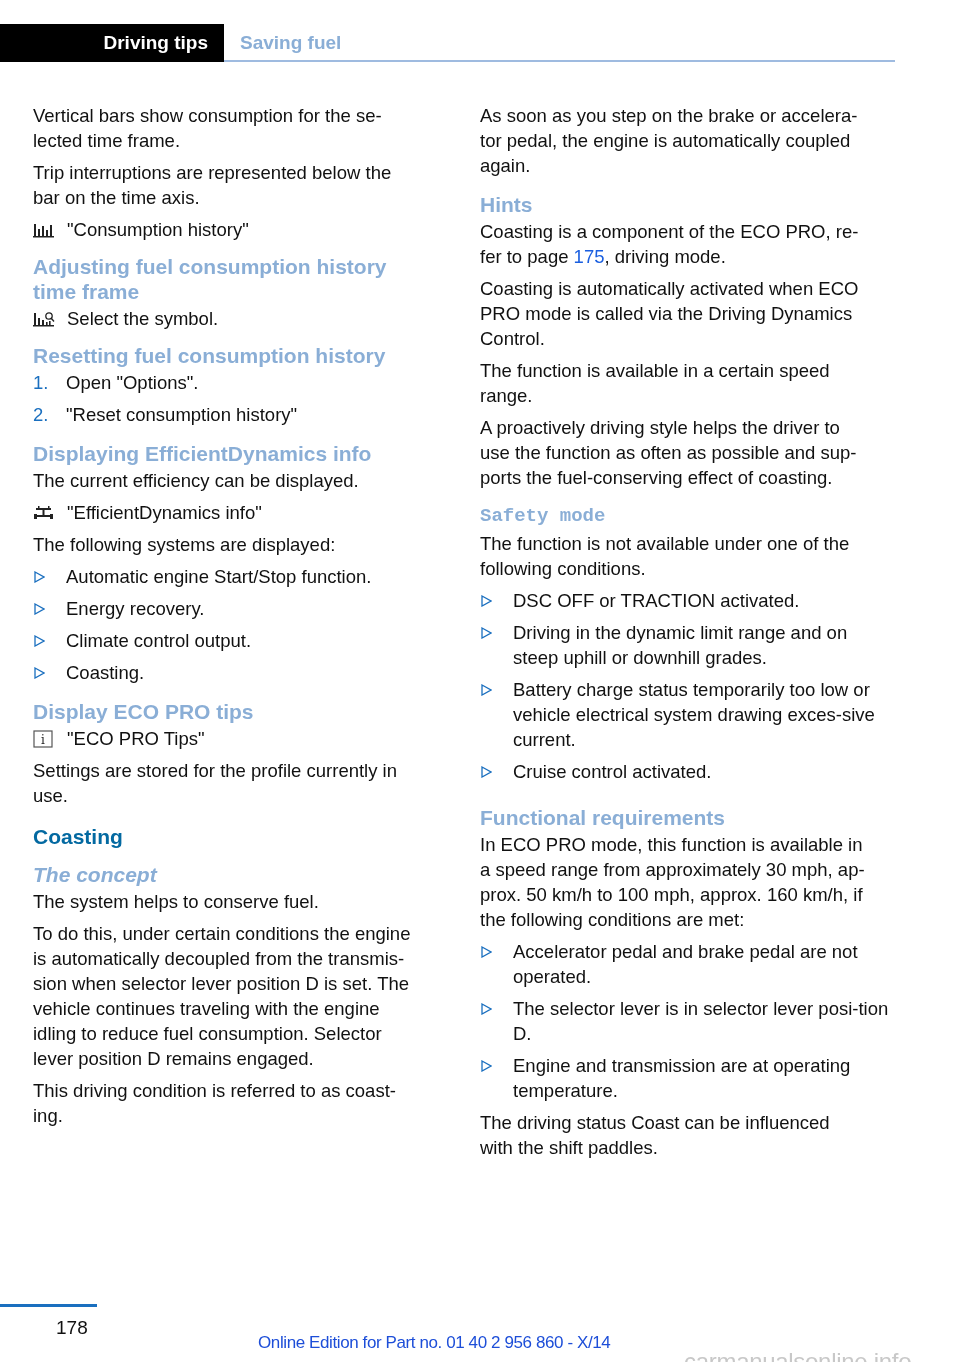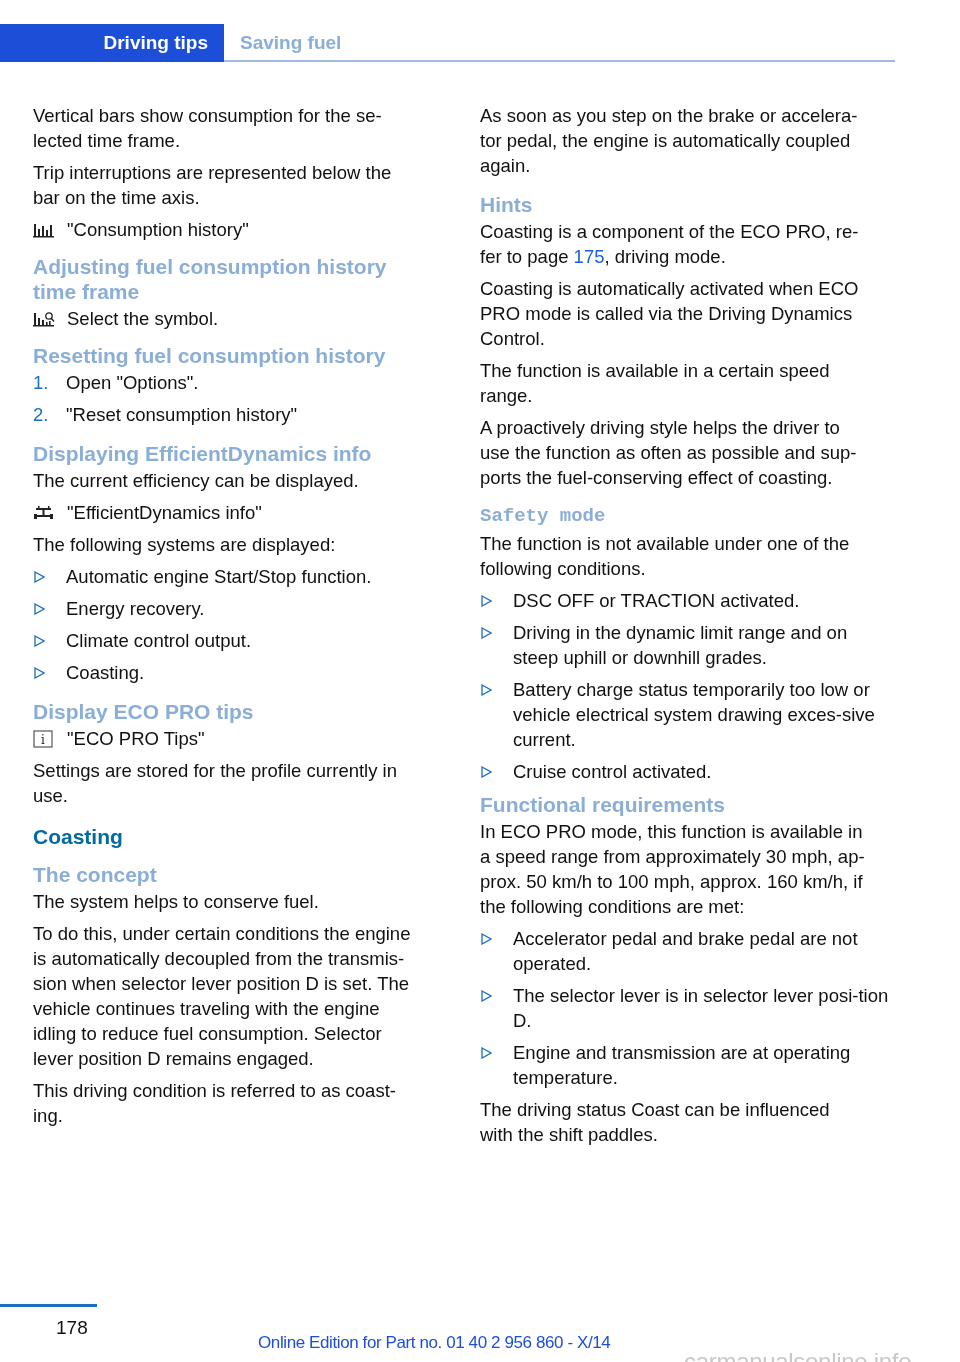--- a/index.html
+++ b/index.html
@@ -1,20 +1,20 @@
 <!DOCTYPE html>
 <html><head>
 <meta charset="utf-8">
 <style>
   * { box-sizing: border-box; margin: 0; padding: 0; }
   html, body { width: 960px; height: 1362px; background: #ffffff; overflow: hidden; }
   body { position: relative; font-family: "Liberation Sans", sans-serif; color: #111; }
 
   .header-bar { position: absolute; left: 0; top: 24px; width: 895px; height: 38px; }
-  .tab-active { position: absolute; left: 0; top: 0; width: 224px; height: 38px; background: #1d4ed8; color: #fff; font-weight: bold; font-size: 19px; text-align: right; padding-right: 16px; line-height: 38px; }
+  .tab-active { position: absolute; left: 0; top: 0; width: 224px; height: 38px; background: #000000; color: #fff; font-weight: bold; font-size: 19px; text-align: right; padding-right: 16px; line-height: 38px; }
   .tab-inactive { position: absolute; left: 240px; top: 0; height: 38px; color: #8aaed6; font-weight: bold; font-size: 19px; line-height: 38px; }
   .header-rule { position: absolute; left: 224px; top: 36px; width: 671px; height: 2px; background: #9fbbe0; }
 
   .col { position: absolute; top: 103px; width: 415px; }
   .col.left { left: 33px; }
   .col.right { left: 480px; }
 
   p.body { font-size: 18.5px; line-height: 25px; margin-bottom: 7px; }
   .h-sub { color: #8aaed6; font-weight: bold; font-size: 21px; line-height: 25px; margin-top: 12px; margin-bottom: 2px; }
   .h-sub-sm { color: #8aaed6; font-weight: bold; font-size: 19px; line-height: 24px; margin-top: 10px; margin-bottom: 3px; }
@@ -137,21 +137,21 @@
           <text x="10" y="14" font-size="12" font-family="DejaVu Serif, serif" text-anchor="middle" fill="#222">i</text>
         </svg>
     </span>
     <span>"ECO PRO Tips"</span>
   </div>
   <p class="body">
     <span>Settings are stored for the profile currently in</span><br>
     <span>use.</span>
   </p>
   <div class="h-main" style="margin-top:16px;">Coasting</div>
-  <div class="h-sub" style="margin-top:0;">The concept</div>
+  <div class="h-sub" style="margin-top:0;font-style:italic;">The concept</div>
   <p class="body">The system helps to conserve fuel.</p>
   <p class="body">
     <span>To do this, under certain conditions the engine</span><br>
     <span>is automatically decoupled from the transmis-</span><br>
     <span>sion when selector lever position D is set. The</span><br>
     <span>vehicle continues traveling with the engine</span><br>
     <span>idling to reduce fuel consumption. Selector</span><br>
     <span>lever position D remains engaged.</span>
   </p>
   <p class="body">
@@ -197,21 +197,21 @@
     <li><svg class="tri-ico" viewBox="0 0 11 12">
           <path d="M1 1 L10 6 L1 11 Z" fill="none" stroke="#1a6fbf" stroke-width="1.3"></path>
         </svg><span>Driving in the dynamic limit range and on steep uphill or downhill grades.</span></li>
     <li><svg class="tri-ico" viewBox="0 0 11 12">
           <path d="M1 1 L10 6 L1 11 Z" fill="none" stroke="#1a6fbf" stroke-width="1.3"></path>
         </svg><span>Battery charge status temporarily too low or vehicle electrical system drawing exces-sive current.</span></li>
     <li><svg class="tri-ico" viewBox="0 0 11 12">
           <path d="M1 1 L10 6 L1 11 Z" fill="none" stroke="#1a6fbf" stroke-width="1.3"></path>
         </svg><span>Cruise control activated.</span></li>
   </ul>
-  <div class="h-sub" style="margin-top:8px;">Functional requirements</div>
+  <div class="h-sub" style="margin-top:21px;">Functional requirements</div>
   <p class="body">
     <span>In ECO PRO mode, this function is available in</span><br>
     <span>a speed range from approximately 30 mph, ap-</span><br>
     <span>prox. 50 km/h to 100 mph, approx. 160 km/h, if</span><br>
     <span>the following conditions are met:</span>
   </p>
   <ul class="tri">
     <li><svg class="tri-ico" viewBox="0 0 11 12">
           <path d="M1 1 L10 6 L1 11 Z" fill="none" stroke="#1a6fbf" stroke-width="1.3"></path>
         </svg><span>Accelerator pedal and brake pedal are not operated.</span></li>

